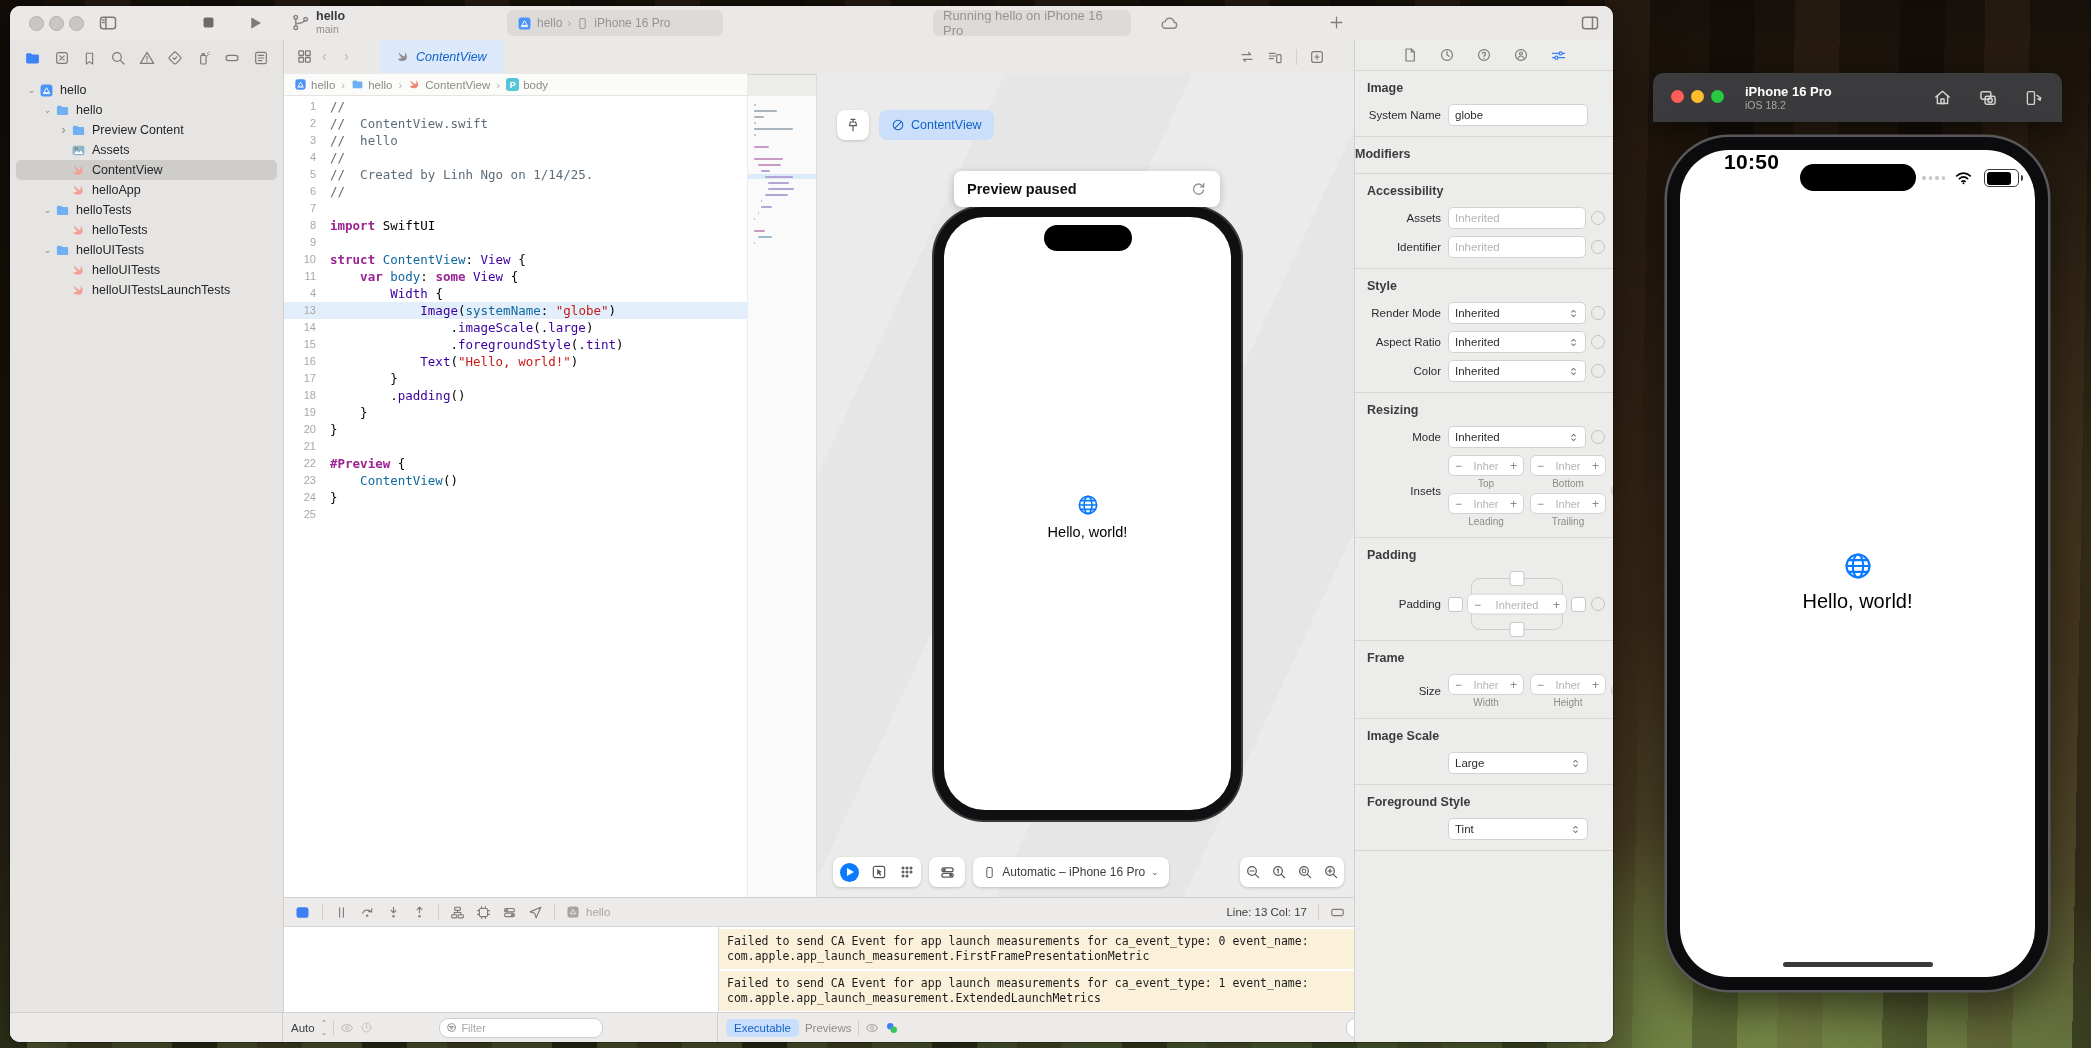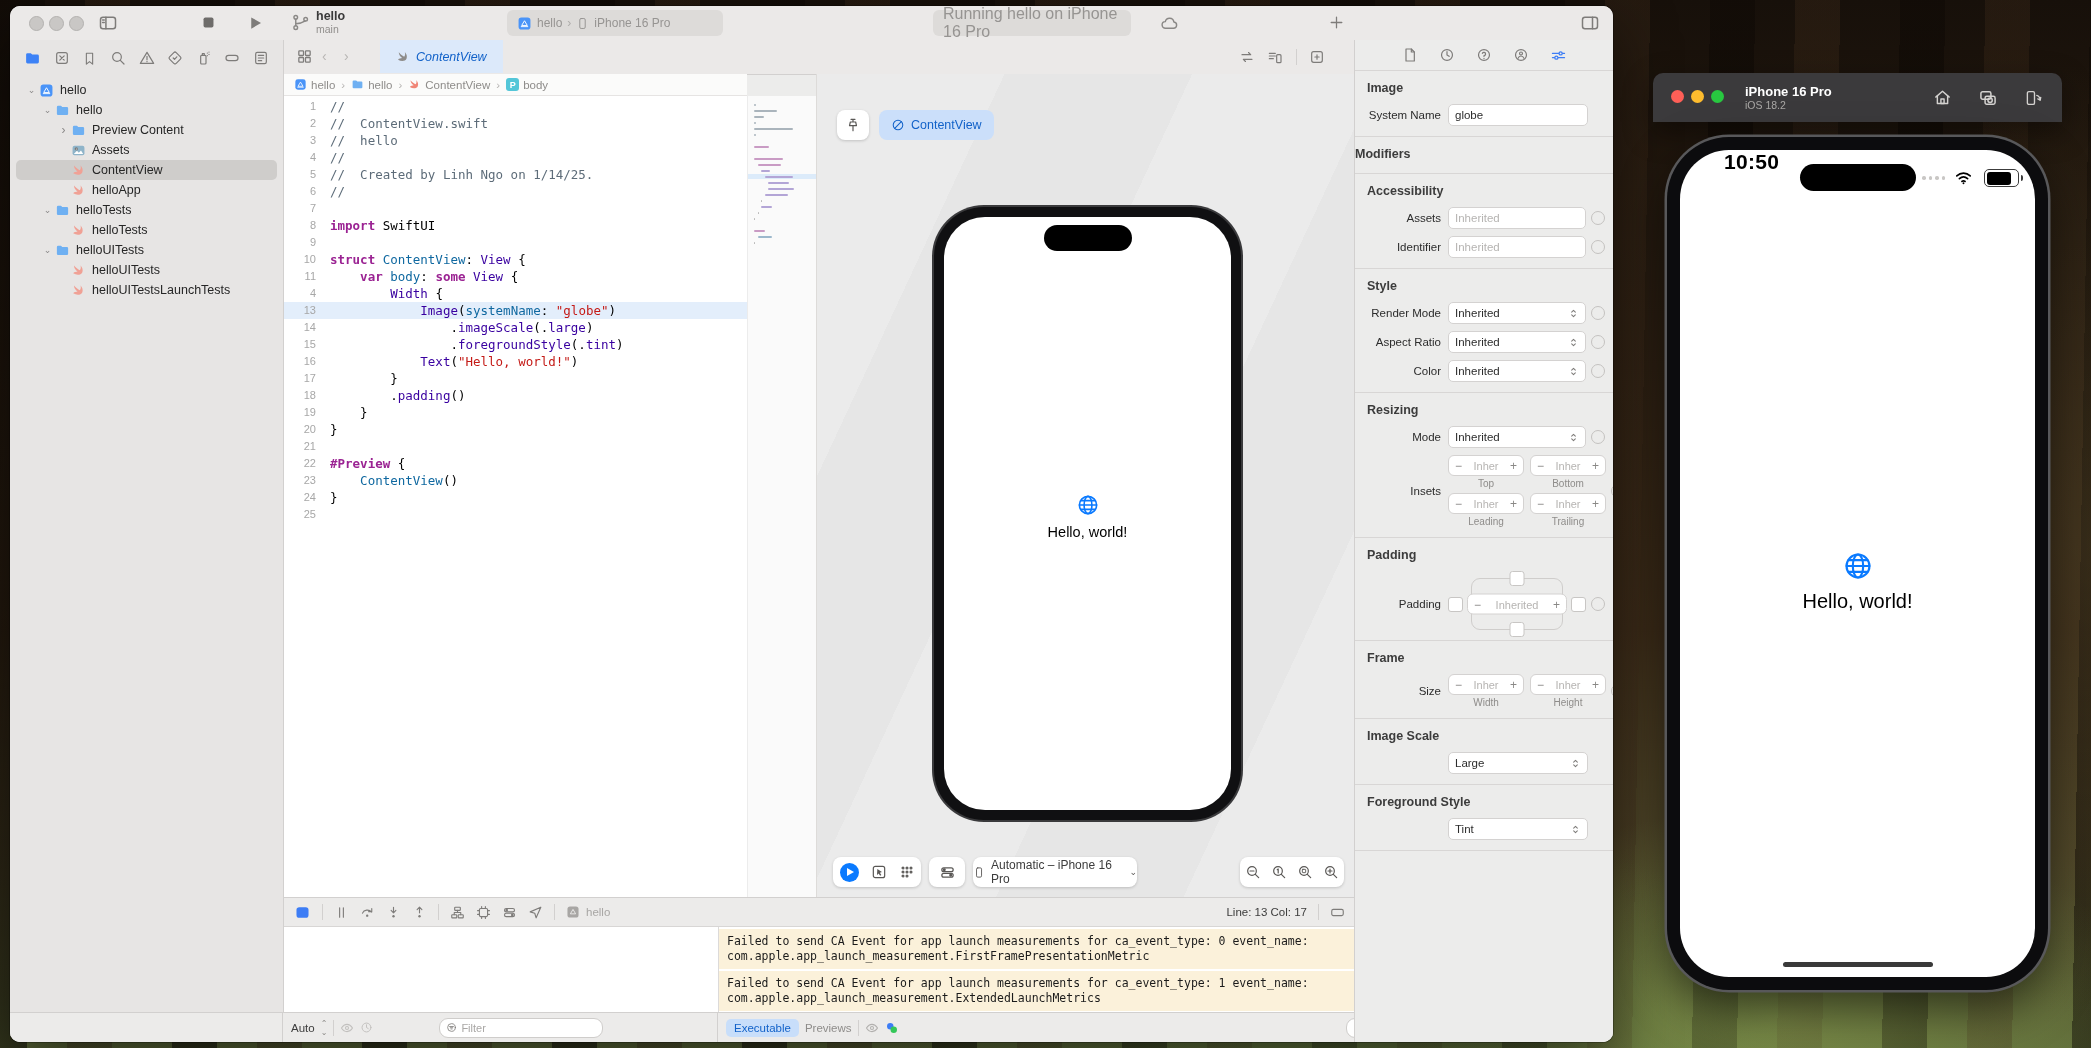--- a/index.html
+++ b/index.html
@@ -141,21 +141,21 @@
           </span>
         <span>hello</span>
         <span style="color:#aeacaa;">›</span>
         <span class="ic" style="width:13px;height:13px;color:#969492;">
             <svg viewBox="0 0 24 24" fill="none" stroke="currentColor" stroke-width="1.8" stroke-linecap="round" stroke-linejoin="round">
               <rect x="7" y="2.8" width="10" height="18.4" rx="2.5"></rect>
             </svg>
           </span>
         <span>iPhone 16 Pro</span>
       </div>
-      <div class="pill" style="left:923px;width:178px;justify-content:center;font-size:16px;">
+      <div class="pill" style="left:923px;width:178px;justify-content:center;font-size:13px;">
         <span>Running hello on iPhone 16 Pro</span>
       </div>
       <span class="ic abs" style="left:1150px;top:8px;width:19px;height:19px;color:#8a8886;">
           <svg viewBox="0 0 24 24" fill="none" stroke="currentColor" stroke-width="1.8" stroke-linecap="round" stroke-linejoin="round">
             <path d="M7 18h10a4 4 0 0 0 .5-7.97A5.5 5.5 0 0 0 6.7 9.6 3.9 3.9 0 0 0 7 18z"></path>
           </svg>
         </span>
       <span class="ic abs" style="left:1318px;top:8px;width:17px;height:17px;">
           <svg viewBox="0 0 24 24" fill="none" stroke="currentColor" stroke-width="1.8" stroke-linecap="round" stroke-linejoin="round">
             <path d="M12 4.5v15M4.5 12h15"></path>
@@ -514,20 +514,29 @@
                   <circle cx="12" cy="12" r="8.6" stroke-width="1.6"></circle>
                   <ellipse cx="12" cy="12" rx="3.9" ry="8.6" stroke-width="1.6"></ellipse>
                   <path d="M3.4 12h17.2M4.9 7.6h14.2M4.9 16.4h14.2" stroke-width="1.6"></path>
                 </svg>
               </span>
             <div style="font-size:14.5px;margin-top:3px;">Hello, world!</div>
           </div>
         </div>
       </div>
 
+      <div class="banner">
+        <span style="flex:1;">Preview paused</span>
+        <span class="ic" style="width:17px;height:17px;color:#8e8c8a;">
+            <svg viewBox="0 0 24 24" fill="none" stroke="currentColor" stroke-width="1.8" stroke-linecap="round" stroke-linejoin="round">
+              <path d="M18.6 8.2A7.2 7.2 0 1 0 19.2 13"></path>
+              <path d="M19.3 3.8v4.5h-4.5"></path>
+            </svg>
+          </span>
+      </div>
 
       <div class="canbot">
         <div class="cbtn abs" style="left:16px;width:88px;height:30px;gap:12px;">
           <span style="width:19px;height:19px;border-radius:50%;background:#0a7aff;display:inline-flex;align-items:center;justify-content:center;">
             <span style="width:0;height:0;border-left:7px solid #fff;border-top:4.5px solid transparent;border-bottom:4.5px solid transparent;margin-left:2px;"></span>
           </span>
           <span class="ic" style="width:16px;height:16px;color:#5a5856;">
               <svg viewBox="0 0 24 24" fill="none" stroke="currentColor" stroke-width="1.8" stroke-linecap="round" stroke-linejoin="round">
                 <rect x="3.5" y="3.5" width="17" height="17" rx="3"></rect>
                 <path d="M9.5 7.5l7 4.5-3.2 1 2.2 3.4-1.8 1.1-2.2-3.4-2.5 2.3z" fill="currentColor" stroke="none"></path>
@@ -549,21 +558,21 @@
         <div class="cbtn abs" style="left:112px;width:36px;height:30px;">
           <span class="ic" style="width:17px;height:17px;color:#5a5856;">
               <svg viewBox="0 0 24 24" fill="none" stroke="currentColor" stroke-width="1.8" stroke-linecap="round" stroke-linejoin="round">
                 <rect x="4" y="5.5" width="16" height="5.4" rx="2.7"></rect>
                 <rect x="4" y="13.1" width="16" height="5.4" rx="2.7"></rect>
                 <circle cx="7.5" cy="8.2" r="1.2" fill="currentColor"></circle>
                 <circle cx="16.5" cy="15.8" r="1.2" fill="currentColor"></circle>
               </svg>
             </span>
         </div>
-        <div class="cbtn abs" style="left:156px;width:164px;height:30px;gap:6px;font-size:12px;color:#3c3c3c;">
+        <div class="cbtn abs" style="left:156px;width:196px;height:30px;gap:6px;font-size:12px;color:#3c3c3c;">
           <span class="ic" style="width:13px;height:13px;color:#5a5856;">
               <svg viewBox="0 0 24 24" fill="none" stroke="currentColor" stroke-width="1.8" stroke-linecap="round" stroke-linejoin="round">
                 <rect x="7" y="2.8" width="10" height="18.4" rx="2.5"></rect>
               </svg>
             </span>
           <span>Automatic – iPhone 16 Pro</span>
           <span style="color:#5a5856;font-size:9px;">⌄</span>
         </div>
         <div class="cbtn abs" style="right:12px;width:104px;height:30px;gap:10px;">
           <span class="ic" style="width:16px;height:16px;color:#5a5856;">

